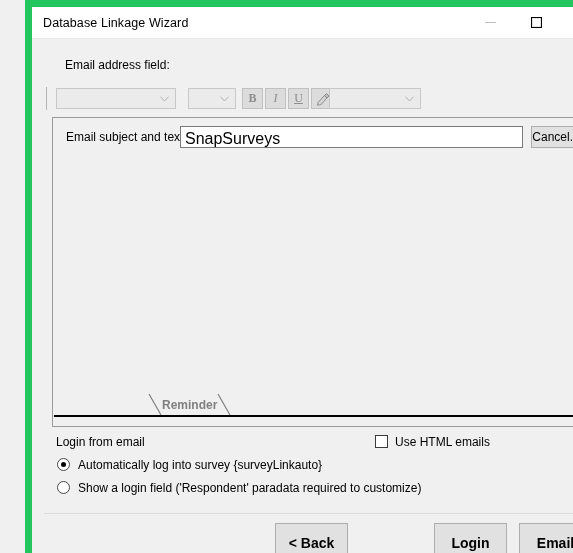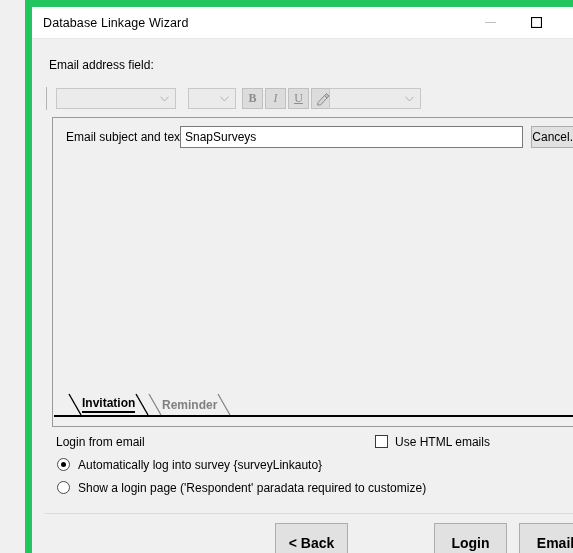--- a/index.html
+++ b/index.html
@@ -77,21 +77,21 @@
 
   
   .row-email-field {
     position: absolute;
     left: 0; top: 16px;
     width: 571px;
     height: 22px;
   }
   .label-email-field {
     position: absolute;
-    left: 17px; top: 3px;
+    left: 33px; top: 3px;
     font-size: 12px;
   }
   .combo {
     position: relative;
     box-sizing: border-box;
     background: #ffffff;
     border: 1px solid #7a7a7a;
     height: 22px;
   }
   .combo .combo-value {
@@ -179,21 +179,21 @@
     left: 127px; top: 8px;
     width: 343px;
     height: 22px;
     box-sizing: border-box;
     background: #ffffff;
     border: 1px solid #7a7a7a;
   }
   #input-subject .value {
     position: absolute;
     left: 4px; top: 3px;
-    font-size: 12px;
+    font-size: 16px;
   }
   #btn-insert {
     position: absolute;
     left: 478px; top: 8px;
     width: 50px; height: 22px;
     box-sizing: border-box;
     background: #e1e1e1;
     border: 1px solid #adadad;
     font-size: 12px;
     color: #000;
@@ -450,29 +450,20 @@
       <div id="input-subject">
         <span class="value">SnapSurveys</span>
       </div>
 
       <div id="btn-insert">Cancel...</div>
 
 
       <div class="tabstrip">
         <div class="tab-line"></div>
 
-        <div class="tab" id="tab-invitation">
-          <svg class="slant-l" viewBox="0 0 14 23">
-            <line x1="1" y1="1" x2="13" y2="22" stroke="#000" stroke-width="1.4"></line>
-          </svg>
-          <span class="tab-label">Invitation</span>
-          <svg class="slant-r" viewBox="0 0 14 23">
-            <line x1="1" y1="1" x2="13" y2="22" stroke="#000" stroke-width="1.4"></line>
-          </svg>
-        </div>
 
         <div class="tab" id="tab-reminder">
           <svg class="slant-l" viewBox="0 0 14 23">
             <line x1="1" y1="1" x2="13" y2="22" stroke="#808080" stroke-width="1.2"></line>
           </svg>
           <span class="tab-label">Reminder</span>
           <svg class="slant-r" viewBox="0 0 14 23">
             <line x1="1" y1="1" x2="13" y2="22" stroke="#808080" stroke-width="1.2"></line>
           </svg>
         </div>
@@ -482,21 +473,21 @@
     <div class="options">
       <span class="label-login">Login from email</span>
 
       <div class="radio-row" id="radio-auto">
         <span class="radio-mark checked"></span>
         <span class="radio-label">Automatically log into survey {surveyLinkauto}</span>
       </div>
 
       <div class="radio-row" id="radio-login-page">
         <span class="radio-mark"></span>
-        <span class="radio-label">Show a login page ('Respondent' paradata required to customize)</span>
+        <span class="radio-label">Show a login field ('Respondent' paradata required to customize)</span>
       </div>
 
       <div id="check-html">
         <span class="check-mark"></span>
         <span class="check-label">Use HTML emails</span>
       </div>
     </div>
 
     <div class="footer-sep"></div>
 

